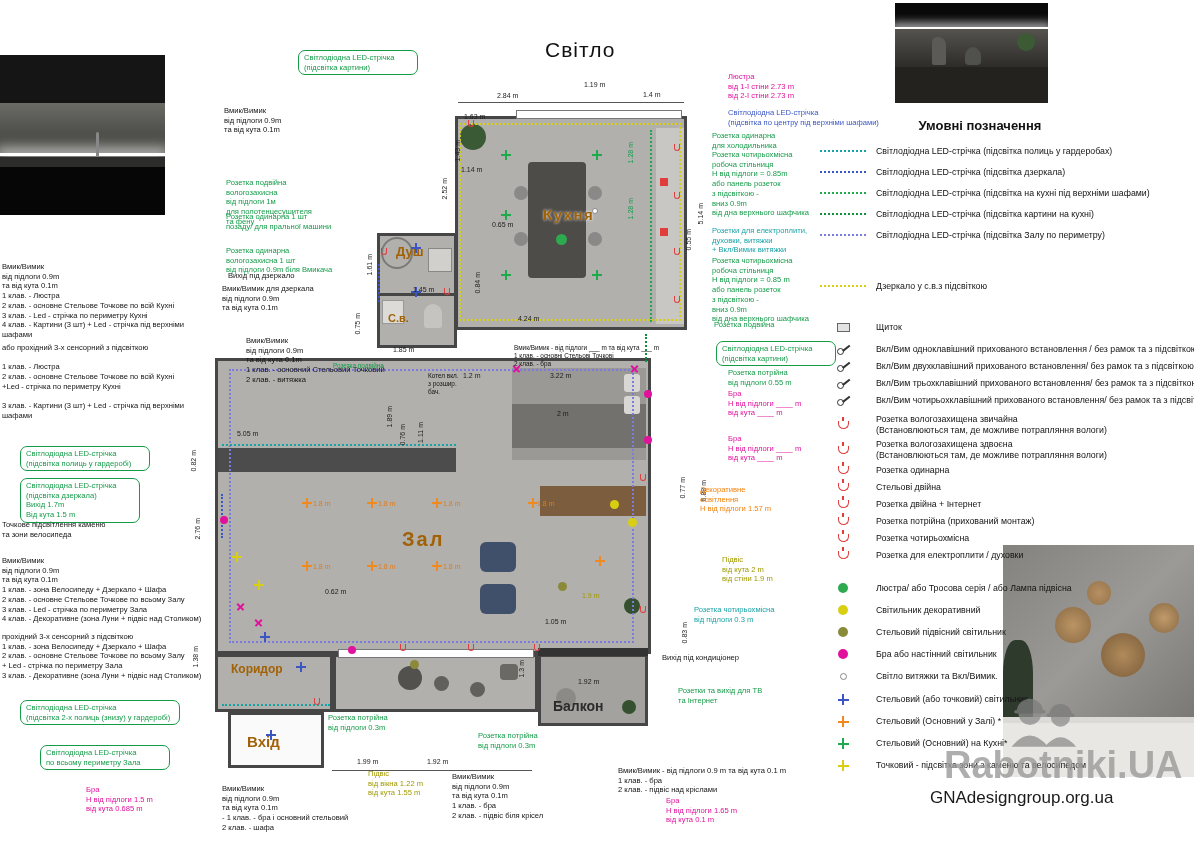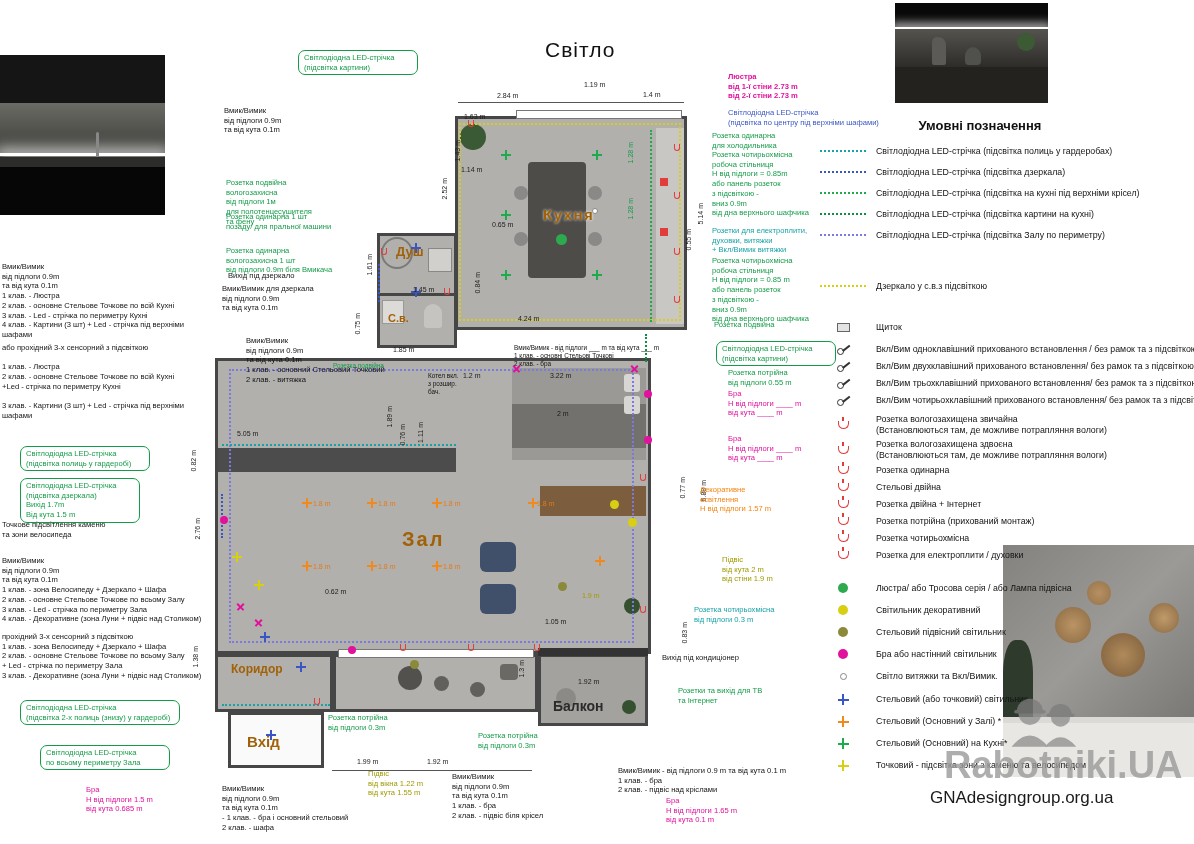--- a/index.html
+++ b/index.html
@@ -100,21 +100,21 @@
     <div class="li" style="top:29px">
         <span class="lic">
           <span class="lled" style="border-color:#3a56c4"></span>
         </span>
         <span class="ltx">Світлодіодна LED-стрічка (підсвітка дзеркала)</span>
       </div>
     <div class="li nw" style="top:50px">
         <span class="lic">
           <span class="lled" style="border-color:#1faa4e"></span>
         </span>
-        <span class="ltx">Світлодіодна LED-стрічка (підсвітка на кухні під верхніми крісел)</span>
+        <span class="ltx">Світлодіодна LED-стрічка (підсвітка на кухні під верхніми шафами)</span>
       </div>
     <div class="li" style="top:71px">
         <span class="lic">
           <span class="lled" style="border-color:#0d8f3c"></span>
         </span>
         <span class="ltx">Світлодіодна LED-стрічка (підсвітка картини на кухні)</span>
       </div>
     <div class="li" style="top:92px">
         <span class="lic">
           <span class="lled" style="border-color:#7a7ae0"></span>
@@ -478,21 +478,21 @@
 2 клав. - основне Стельове Точкове по всьому Залу
 + Led - стрічка по периметру Зала
 3 клав. - Декоративне (зона Луни + підвіс над Столиком)</div>
   <div class="ann g box" style="left:20px;top:700px;width:160px">Світлодіодна LED-стрічка
 (підсвітка 2-х полиць (знизу) у гардеробі)</div>
   <div class="ann g box" style="left:40px;top:745px;width:130px">Світлодіодна LED-стрічка
 по всьому периметру Зала</div>
   <div class="ann m" style="left:86px;top:785px;width:100px">Бра
 Н від підлоги 1.5 m
 від кута 0.685 m</div>
-  <div class="ann m" style="left:728px;top:72px;width:110px;font-weight:bold">Люстра
+  <div class="ann m" style="left:728px;top:72px;width:110px;font-weight:normal">Люстра
 від 1-ї стіни 2.73 m
 від 2-ї стіни 2.73 m</div>
   <div class="ann b" style="left:728px;top:108px;width:190px">Світлодіодна LED-стрічка
 (підсвітка по центру під верхніми шафами)</div>
   <div class="ann g" style="left:712px;top:131px;width:110px">Розетка одинарна
 для холодильника</div>
   <div class="ann g" style="left:712px;top:150px;width:130px">Розетка чотирьохмісна
 робоча стільниця
 Н від підлоги = 0.85m
 або панель розеток

